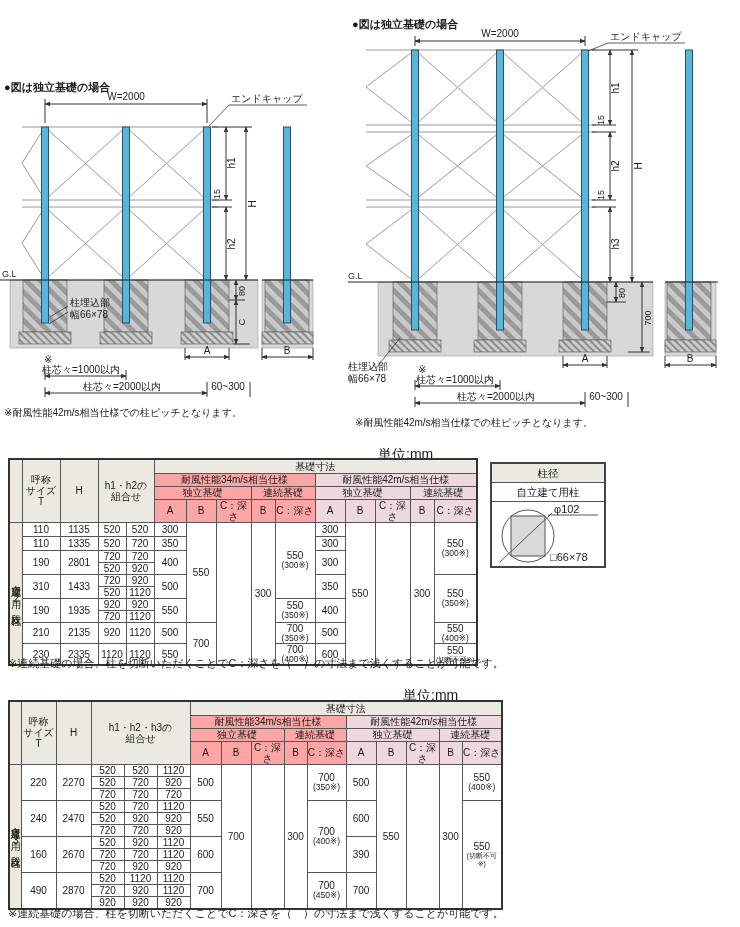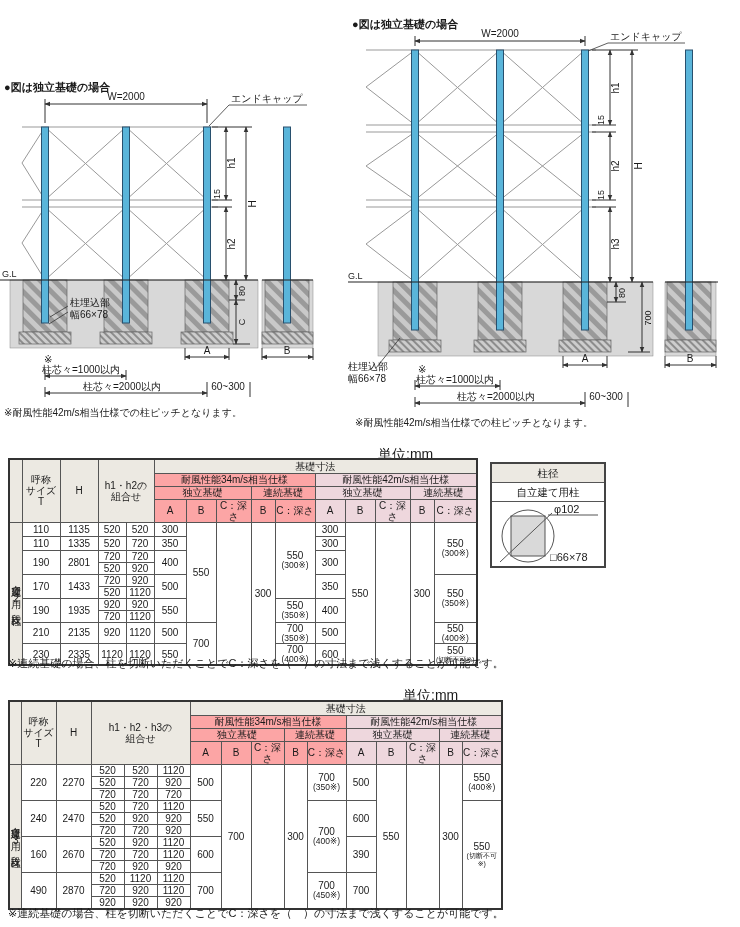--- a/index.html
+++ b/index.html
@@ -374,21 +374,21 @@
   <td>720</td>
   <td>720</td>
   <td rowspan="2">400</td>
   <td rowspan="2">300</td>
 </tr>
 <tr style="height:12px">
   <td>520</td>
   <td>920</td>
 </tr>
 <tr style="height:12px">
-  <td rowspan="2">170</td>
+  <td rowspan="2">310</td>
   <td rowspan="2">1433</td>
   <td>720</td>
   <td>920</td>
   <td rowspan="2">500</td>
   <td rowspan="2">350</td>
   <td rowspan="4">
             <span class="v">550</span>
             <span class="n">(350※)</span>
           </td>
 </tr>

